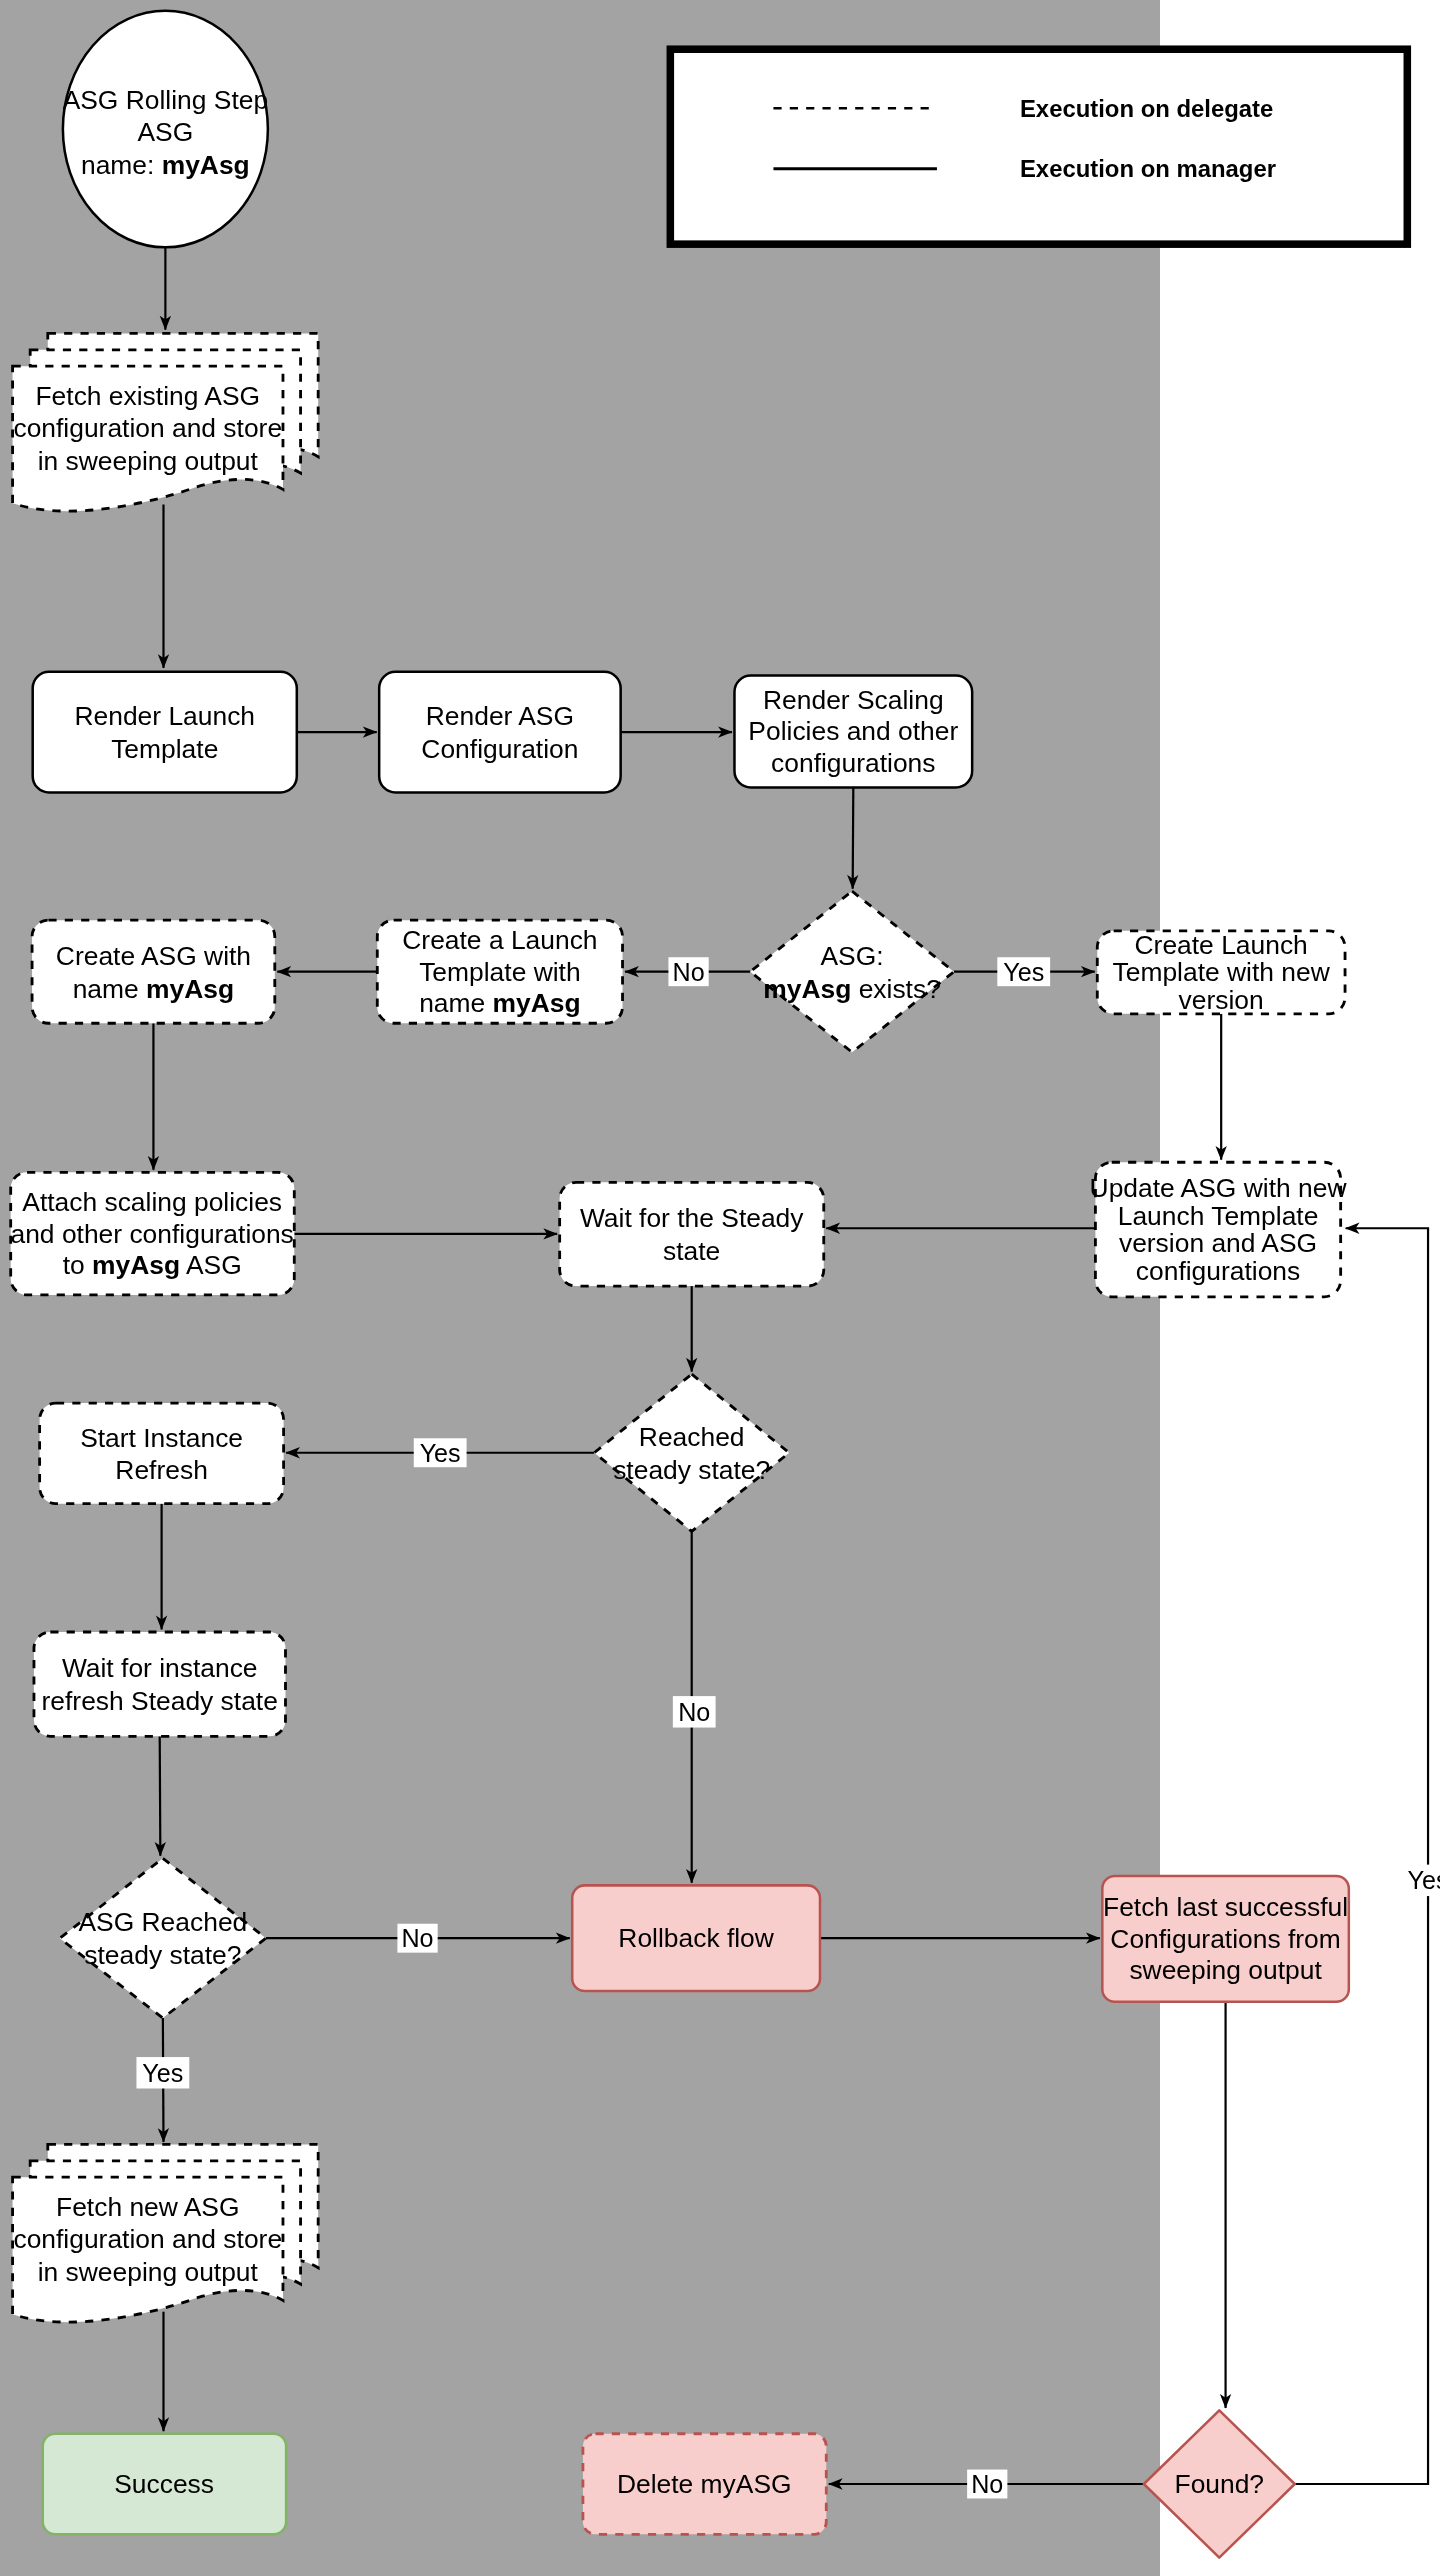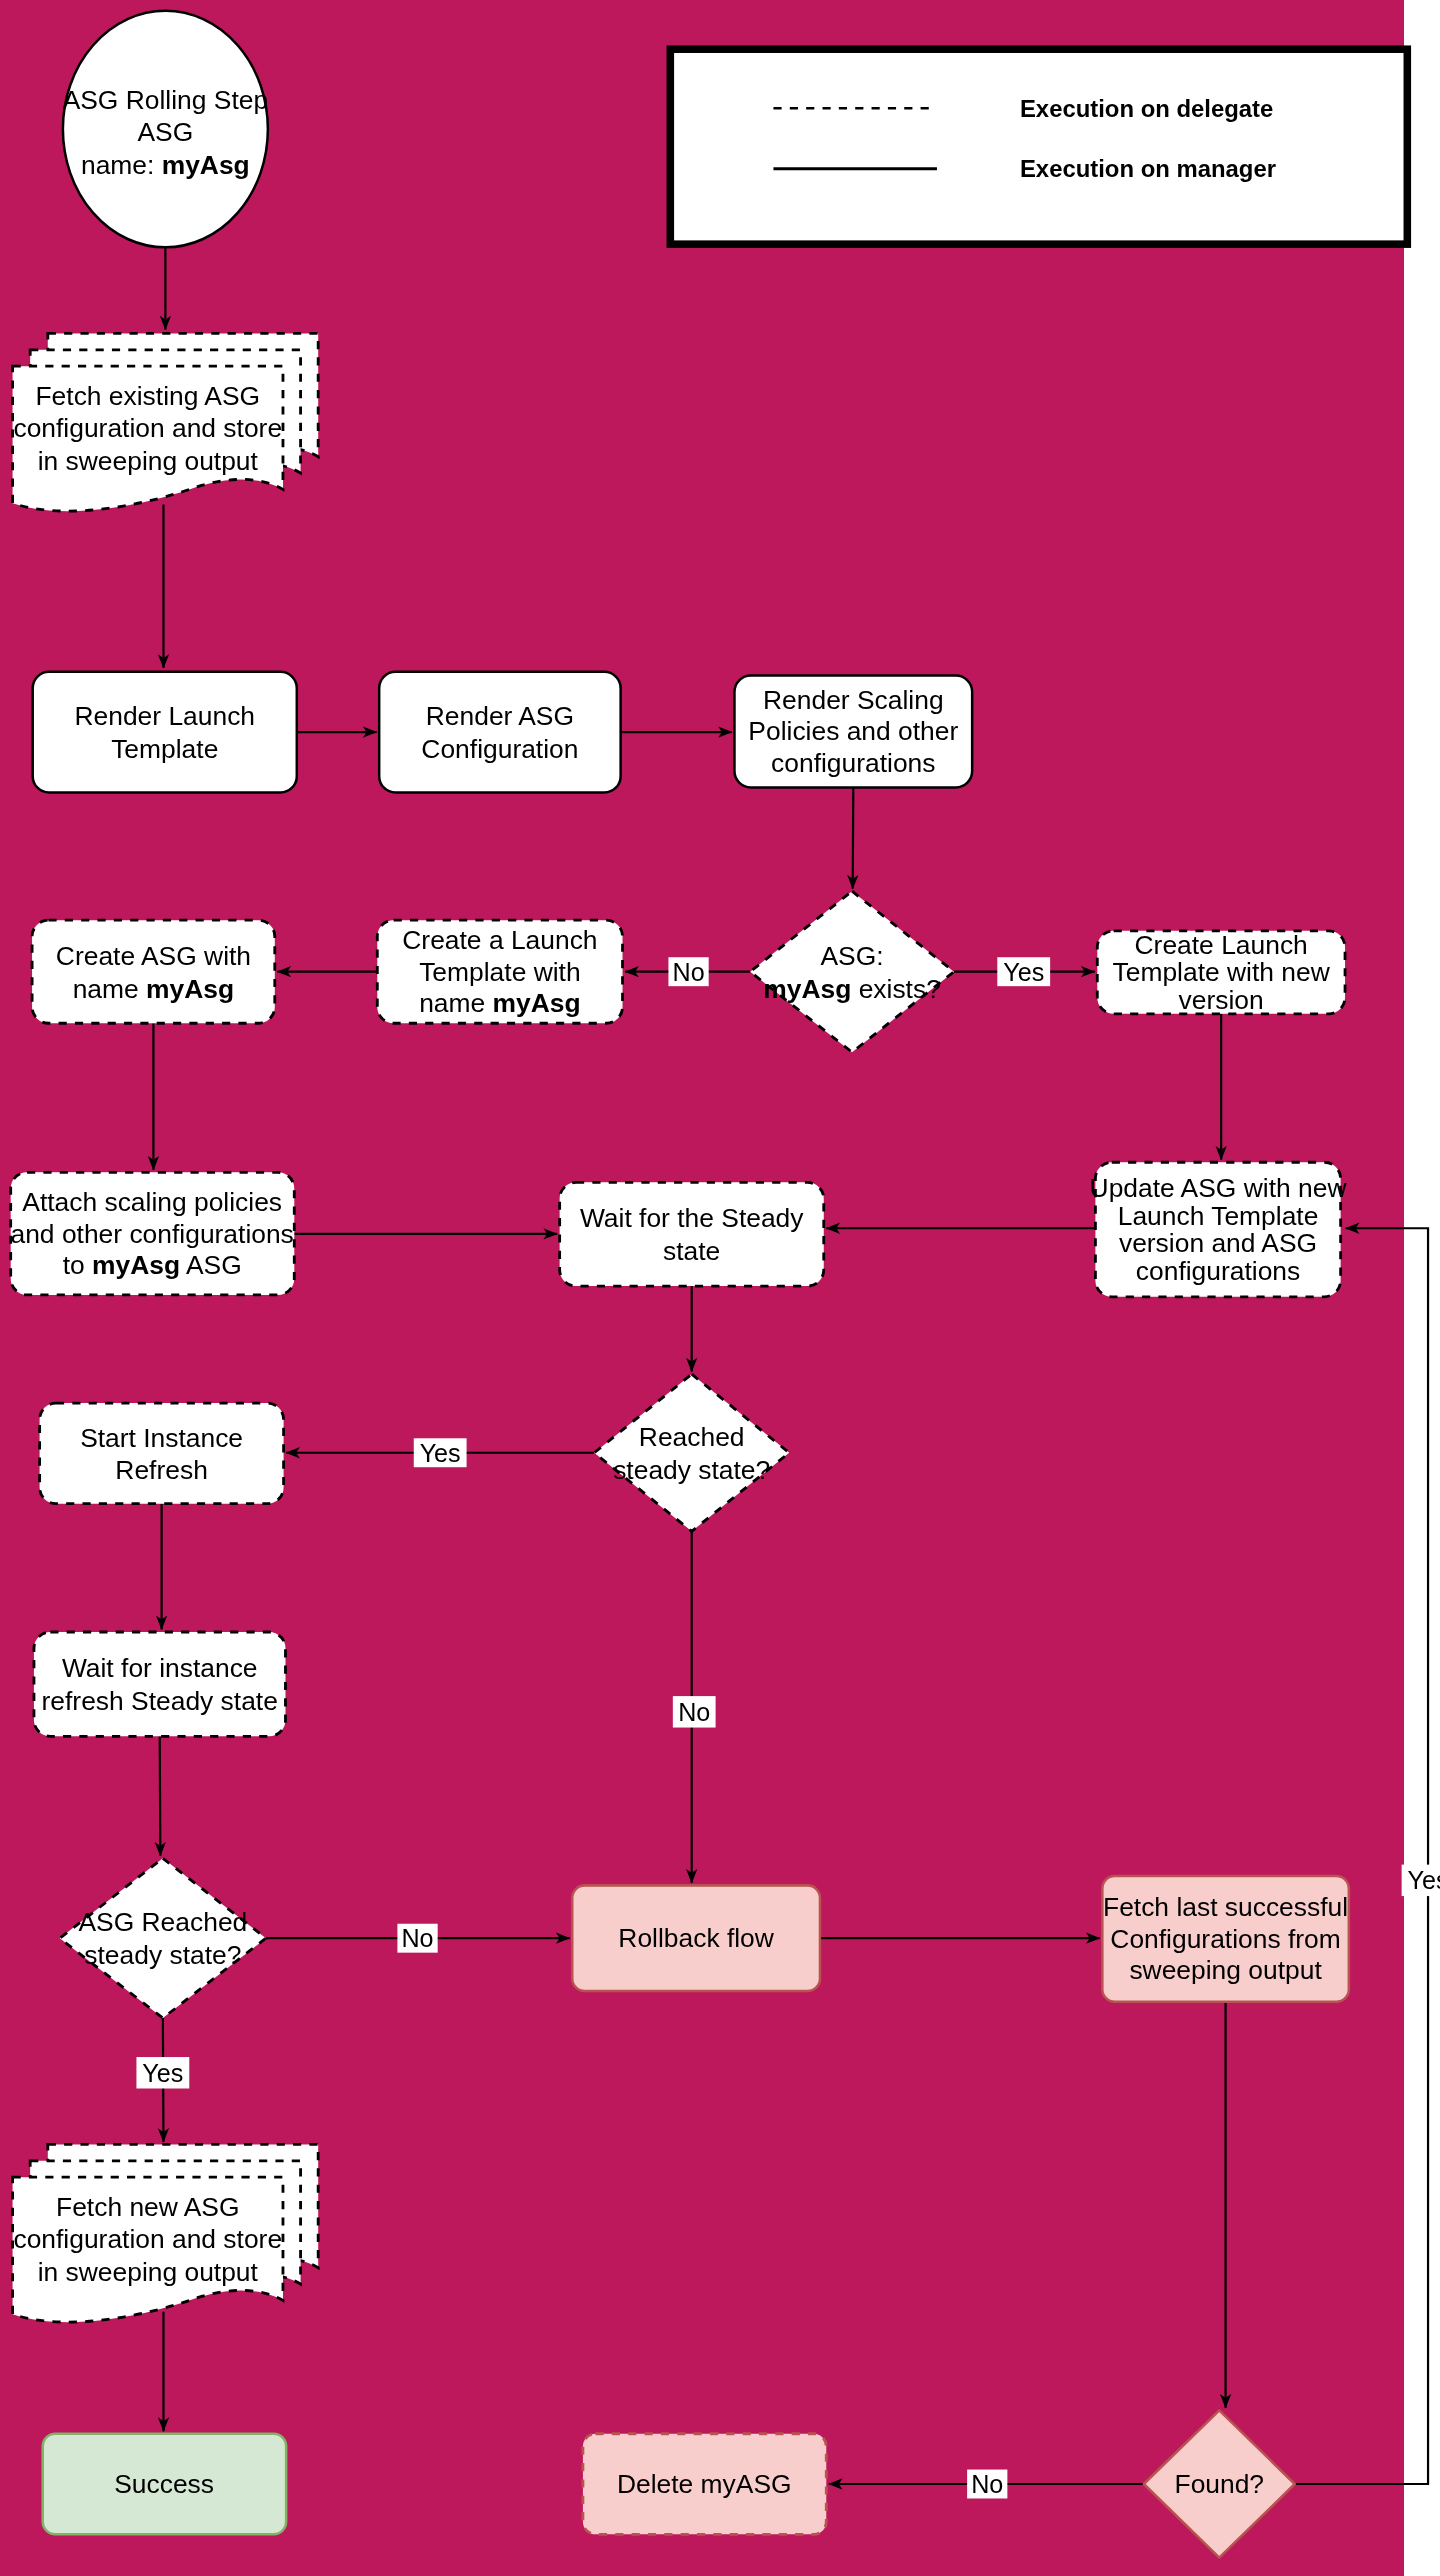--- a/index.html
+++ b/index.html
@@ -1,16 +1,16 @@
 <!DOCTYPE html>
 <html style="font-size:10px"><head>
 <meta charset="utf-8">
 <style>
   html,body{margin:0;padding:0;background:#ffffff;}
-  .page{width:1404px;height:2576px;position:relative;background:#be185d;}
+  .page{width:1160px;height:2576px;position:relative;background:#a3a3a3;}
   svg{display:block;}
   text{font-family:"Liberation Sans",sans-serif;fill:#000;}
   .node-txt{font-size:42px;text-anchor:middle;}
   .edge-lbl{font-size:40px;text-anchor:middle;}
   .legend-lbl{font-size:38px;font-weight:bold;text-anchor:start;}
   .b{font-weight:bold;}
   .shape{fill:#ffffff;stroke:#000000;stroke-width:4;}
   .dashed{stroke-dasharray:13 13;stroke-width:4.5;}
   .pink{fill:#f8cecc;stroke:#b85450;}
   .green{fill:#d5e8d4;stroke:#82b366;}

